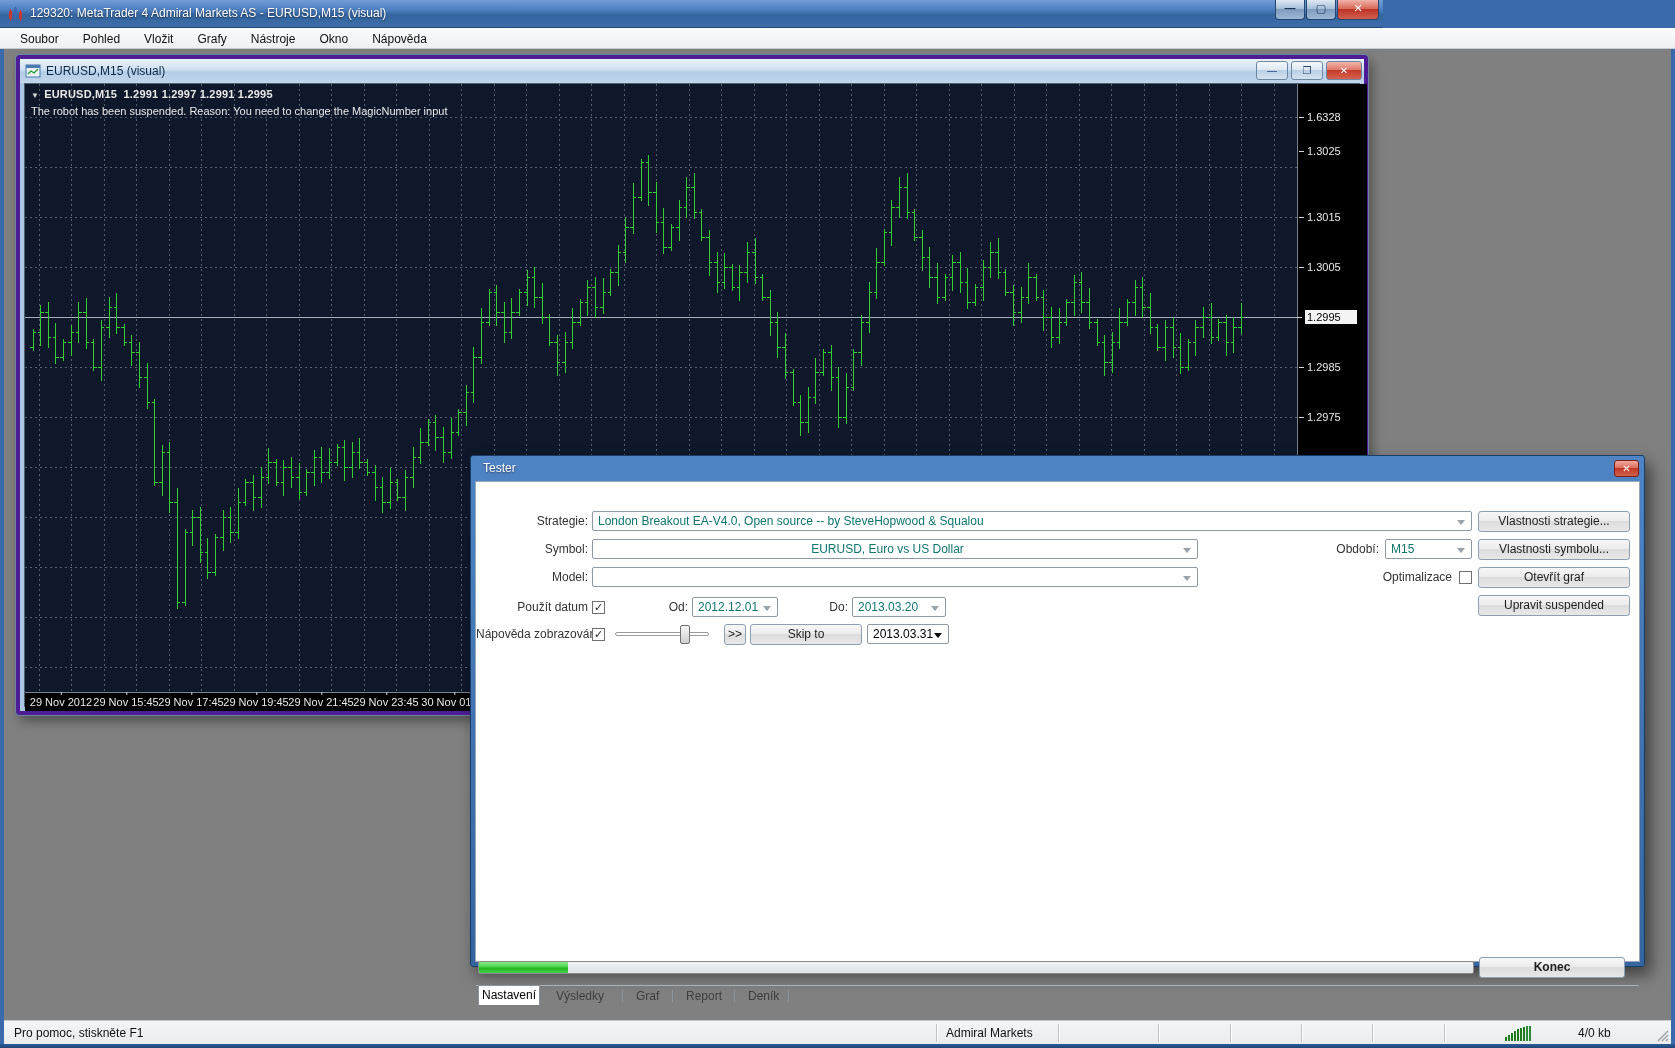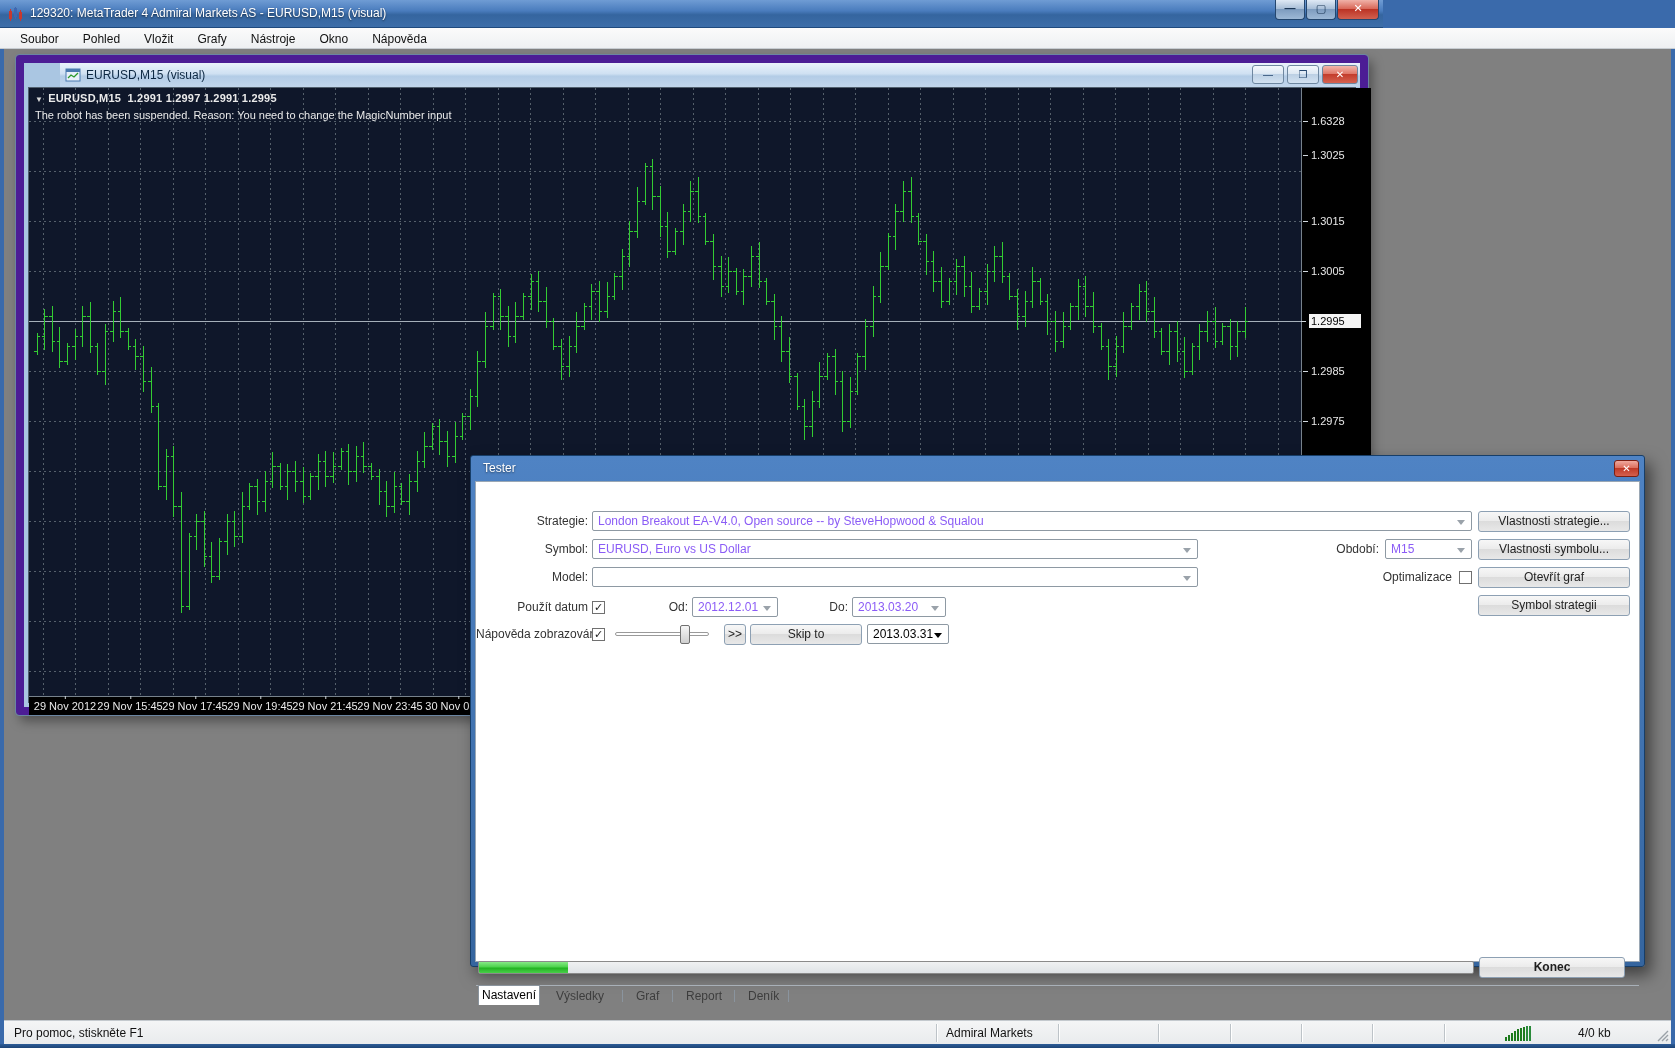--- a/index.html
+++ b/index.html
@@ -27,22 +27,22 @@
   .menubar { position:absolute; left:0; top:28px; width:1675px; height:21px;
     background:linear-gradient(#fbfbfb,#eef0f2); border-bottom:1px solid #c7ccd1;
     display:flex; align-items:center; padding-left:8px; color:#111; }
   .menu-item { padding:2px 12px; height:19px; line-height:16px; }
 
   
   .mdi { position:absolute; left:4px; top:49px; width:1667px; height:971px; background:#808080; overflow:hidden; }
 
   
   .chartwin { position:absolute; left:12px; top:6px; width:1352px; height:660px;
-    border:8px solid #4c1d95; outline:1px solid #6b86a2; border-radius:3px;
-    box-shadow:4px 6px 12px rgba(0,0,0,.4); background:#aac6e2; z-index:1;padding-left:36px; }
+    border:4px solid #4c1d95; outline:1px solid #6b86a2; border-radius:3px;
+    box-shadow:4px 6px 12px rgba(0,0,0,.4); background:#aac6e2; z-index:1; }
   .cw-titlebar { position:relative; height:24px;
     background:linear-gradient(#e9f2fb 0%, #cfe0f2 45%, #b3cce6 55%, #c2d6ec 100%);
     color:#0c2742; }
   .cw-title { position:absolute; left:26px; top:5px; font-size:12px; white-space:nowrap; }
   .cw-icon { position:absolute; left:5px; top:4px; width:16px; height:16px; }
   .cw-btns { position:absolute; right:2px; top:2px; display:flex; }
   .cw-btn { width:32px; height:19px; margin-left:3px; border:1px solid #6e87a0; border-radius:3px;
     background:linear-gradient(#f4f8fc 0%, #dde8f3 45%, #bcd0e4 50%, #d3e2f1 100%);
     color:#24466e; font-size:10px; line-height:17px; text-align:center; }
   .cw-btn.close { width:36px; background:linear-gradient(#f2b6ac 0%, #e0796a 45%, #c33d2c 50%, #d5614f 100%); color:#fff; }
@@ -72,21 +72,21 @@
   .t-titlebar { position:relative; height:25px; color:#fff; }
   .t-title { position:absolute; left:12px; top:5px; text-shadow:0 1px 2px rgba(0,0,0,.5); }
   .t-close { position:absolute; right:5px; top:4px; width:25px; height:17px; border:1px solid #7c1f12; border-radius:3px;
     background:linear-gradient(#f0a99e 0%, #dd6f5d 45%, #c03a27 50%, #d4604e 100%);
     color:#fff; font-size:10px; font-weight:bold; text-align:center; line-height:15px; }
   .t-client { position:absolute; left:4px; right:4px; top:25px; bottom:4px; background:#ffffff;
     border:1px solid #9aa7b4; font-size:12px; color:#1e1e1e; }
 
   .t-label { position:absolute; height:20px; line-height:20px; text-align:right; color:#333; white-space:nowrap; }
   .combo { position:absolute; height:20px; background:#fff; border:1px solid #8e99a3; border-radius:2px;
-    line-height:18px; padding:0 20px 0 5px; color:#8b5cf6; white-space:nowrap; overflow:hidden; }
+    line-height:18px; padding:0 20px 0 5px; color:#0f766e; white-space:nowrap; overflow:hidden; }
   .combo .arrow { position:absolute; right:6px; top:8px; width:0; height:0;
     border-left:4px solid transparent; border-right:4px solid transparent; border-top:5px solid #9aa2aa; }
   .combo.dark-arrow { color:#000; }
   .combo.dark-arrow .arrow { border-top-color:#000; }
 
   .t-btn { position:absolute; height:21px; border:1px solid #8da0b3; border-radius:3px;
     background:linear-gradient(#f7f7f7 0%, #ececec 45%, #dcdcdc 50%, #e8e8e8 100%);
     text-align:center; line-height:19px; color:#1e1e1e; }
   .t-btn.bold { font-weight:bold; }
 
@@ -738,21 +738,21 @@
       <div class="t-client">
 
         <div class="t-label" style="left:0; top:29px; width:112px;">Strategie:</div>
         <div class="combo" style="left:116px; top:29px; width:880px;">
           <span>London Breakout EA-V4.0, Open source -- by SteveHopwood &amp; Squalou</span>
           <span class="arrow"></span>
         </div>
         <div class="t-btn" style="left:1002px; top:29px; width:152px;">Vlastnosti strategie...</div>
 
         <div class="t-label" style="left:0; top:57px; width:112px;">Symbol:</div>
-        <div class="combo" style="left:116px; top:57px; width:606px;">
+        <div class="combo" style="left:116px; top:57px; width:606px;text-align:center;">
           <span>EURUSD, Euro vs US Dollar</span>
           <span class="arrow"></span>
         </div>
         <div class="t-label" style="left:826px; top:57px; width:77px;">Období:</div>
         <div class="combo" style="left:909px; top:57px; width:87px;">
           <span>M15</span>
           <span class="arrow"></span>
         </div>
         <div class="t-btn" style="left:1002px; top:57px; width:152px;">Vlastnosti symbolu...</div>
 
@@ -769,21 +769,21 @@
         <div class="t-label" style="left:166px; top:115px; width:46px;">Od:</div>
         <div class="combo" style="left:216px; top:115px; width:86px;">
           <span>2012.12.01</span>
           <span class="arrow"></span>
         </div>
         <div class="t-label" style="left:326px; top:115px; width:46px;">Do:</div>
         <div class="combo" style="left:376px; top:115px; width:94px;">
           <span>2013.03.20</span>
           <span class="arrow"></span>
         </div>
-        <div class="t-btn" style="left:1002px; top:113px; width:152px;">Symbol strategii</div>
+        <div class="t-btn" style="left:1002px; top:113px; width:152px;">Upravit suspended</div>
 
         <div class="t-label" style="left:0; top:142px; width:112px;">Nápověda zobrazování</div>
         <div class="checkbox" style="left:116px; top:146px;">✓</div>
         <div class="slider-track" style="left:139px; top:150px; width:94px;"></div>
         <div class="slider-thumb" style="left:204px; top:143px;"></div>
         <div class="t-btn" style="left:248px; top:142px; width:22px;">&gt;&gt;</div>
         <div class="t-btn" style="left:274px; top:142px; width:112px;">Skip to</div>
         <div class="combo dark-arrow" style="left:391px; top:142px; width:82px;">
           <span>2013.03.31</span>
           <span class="arrow"></span>

